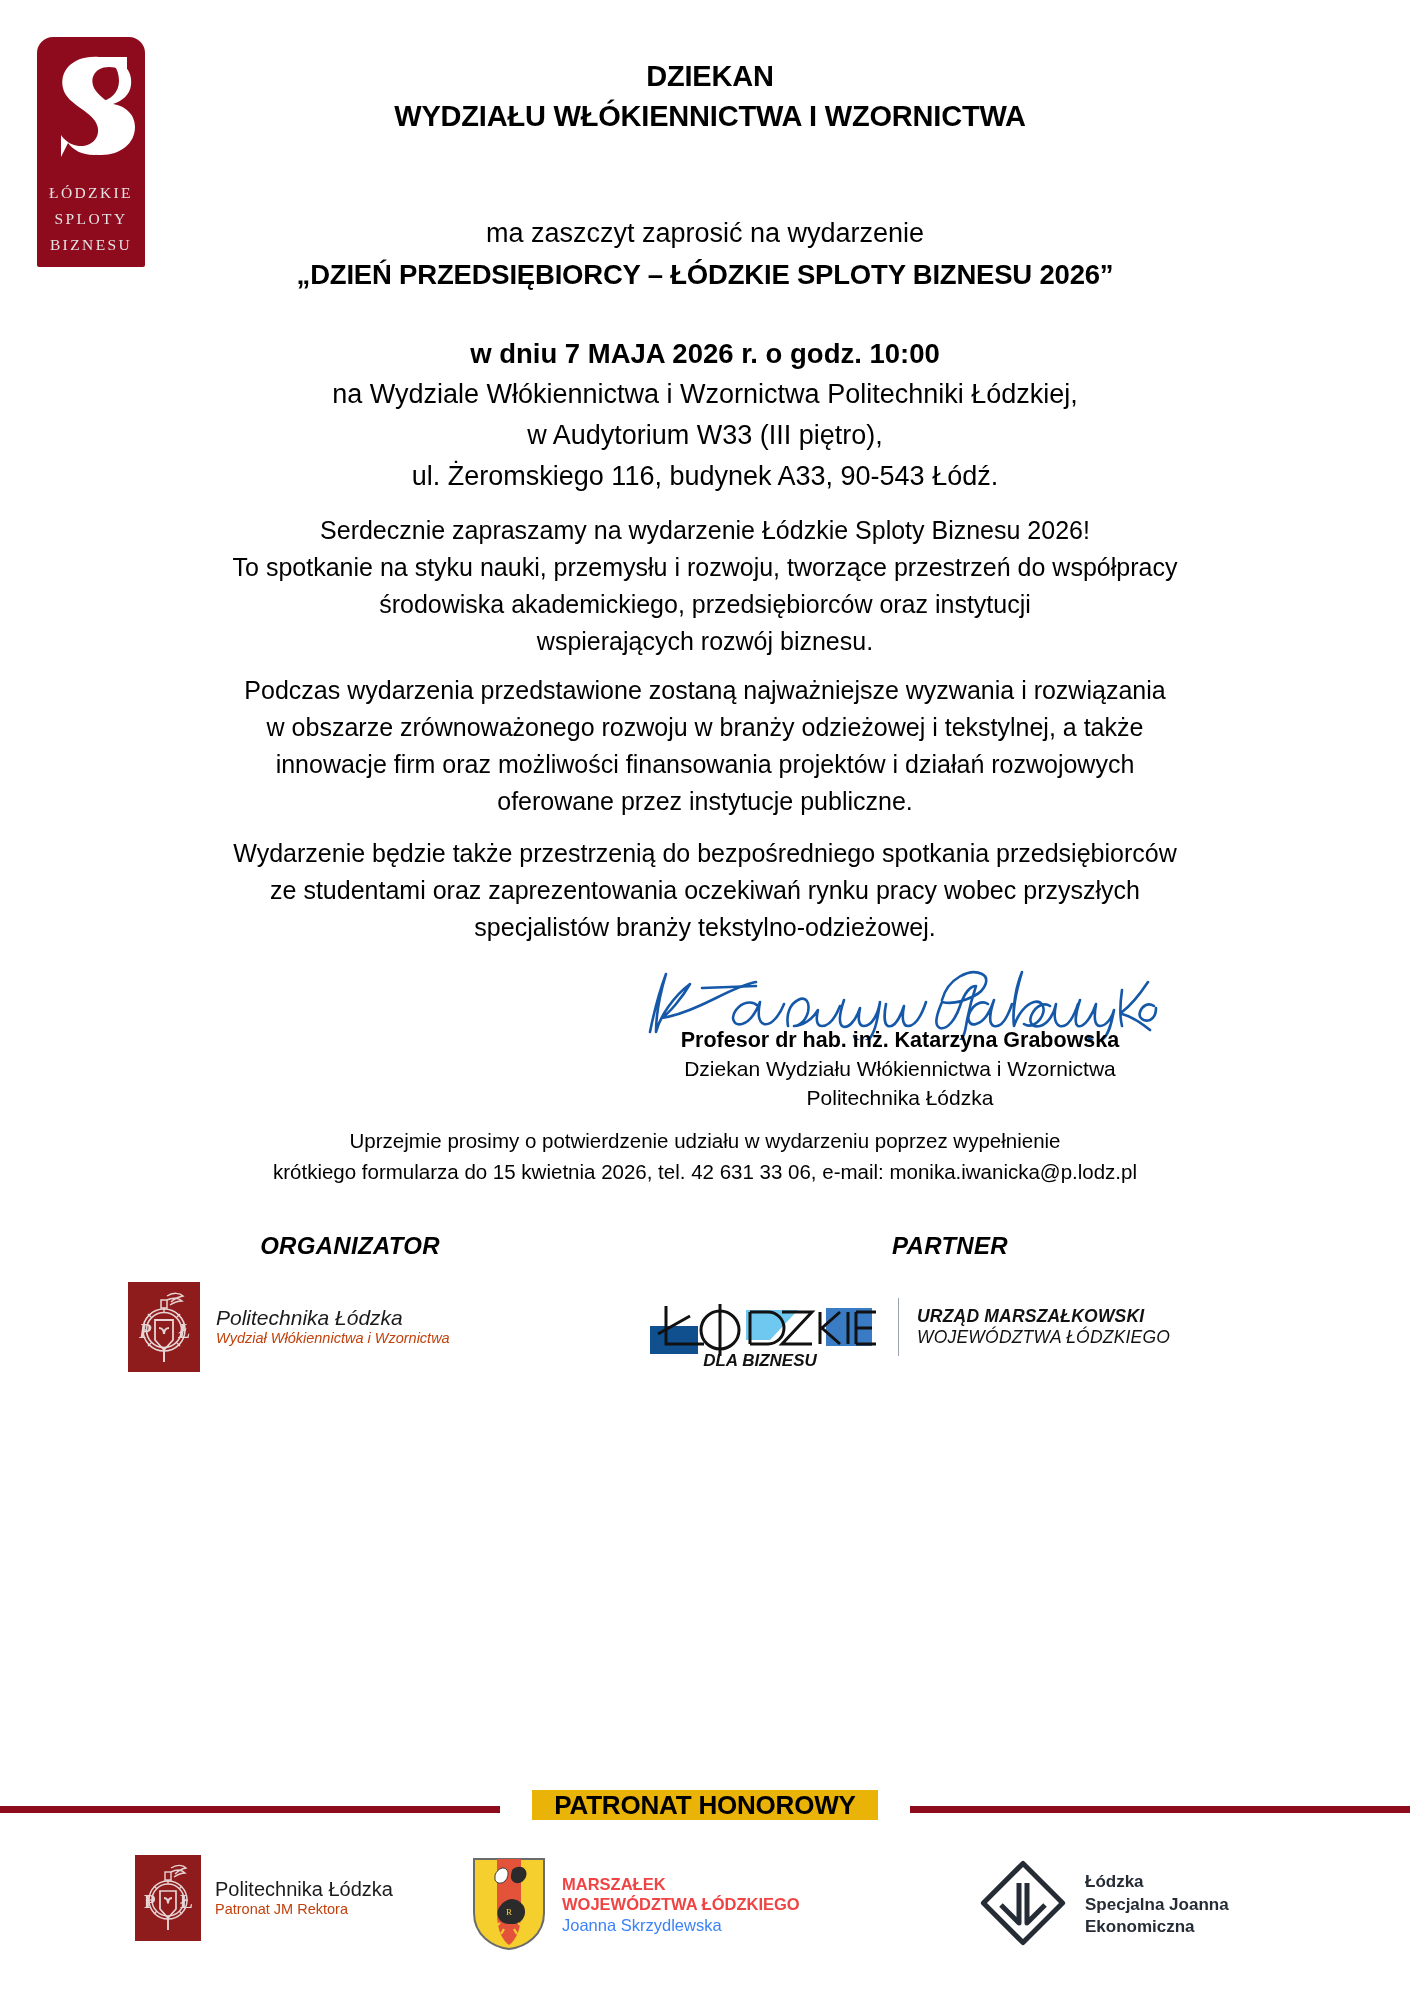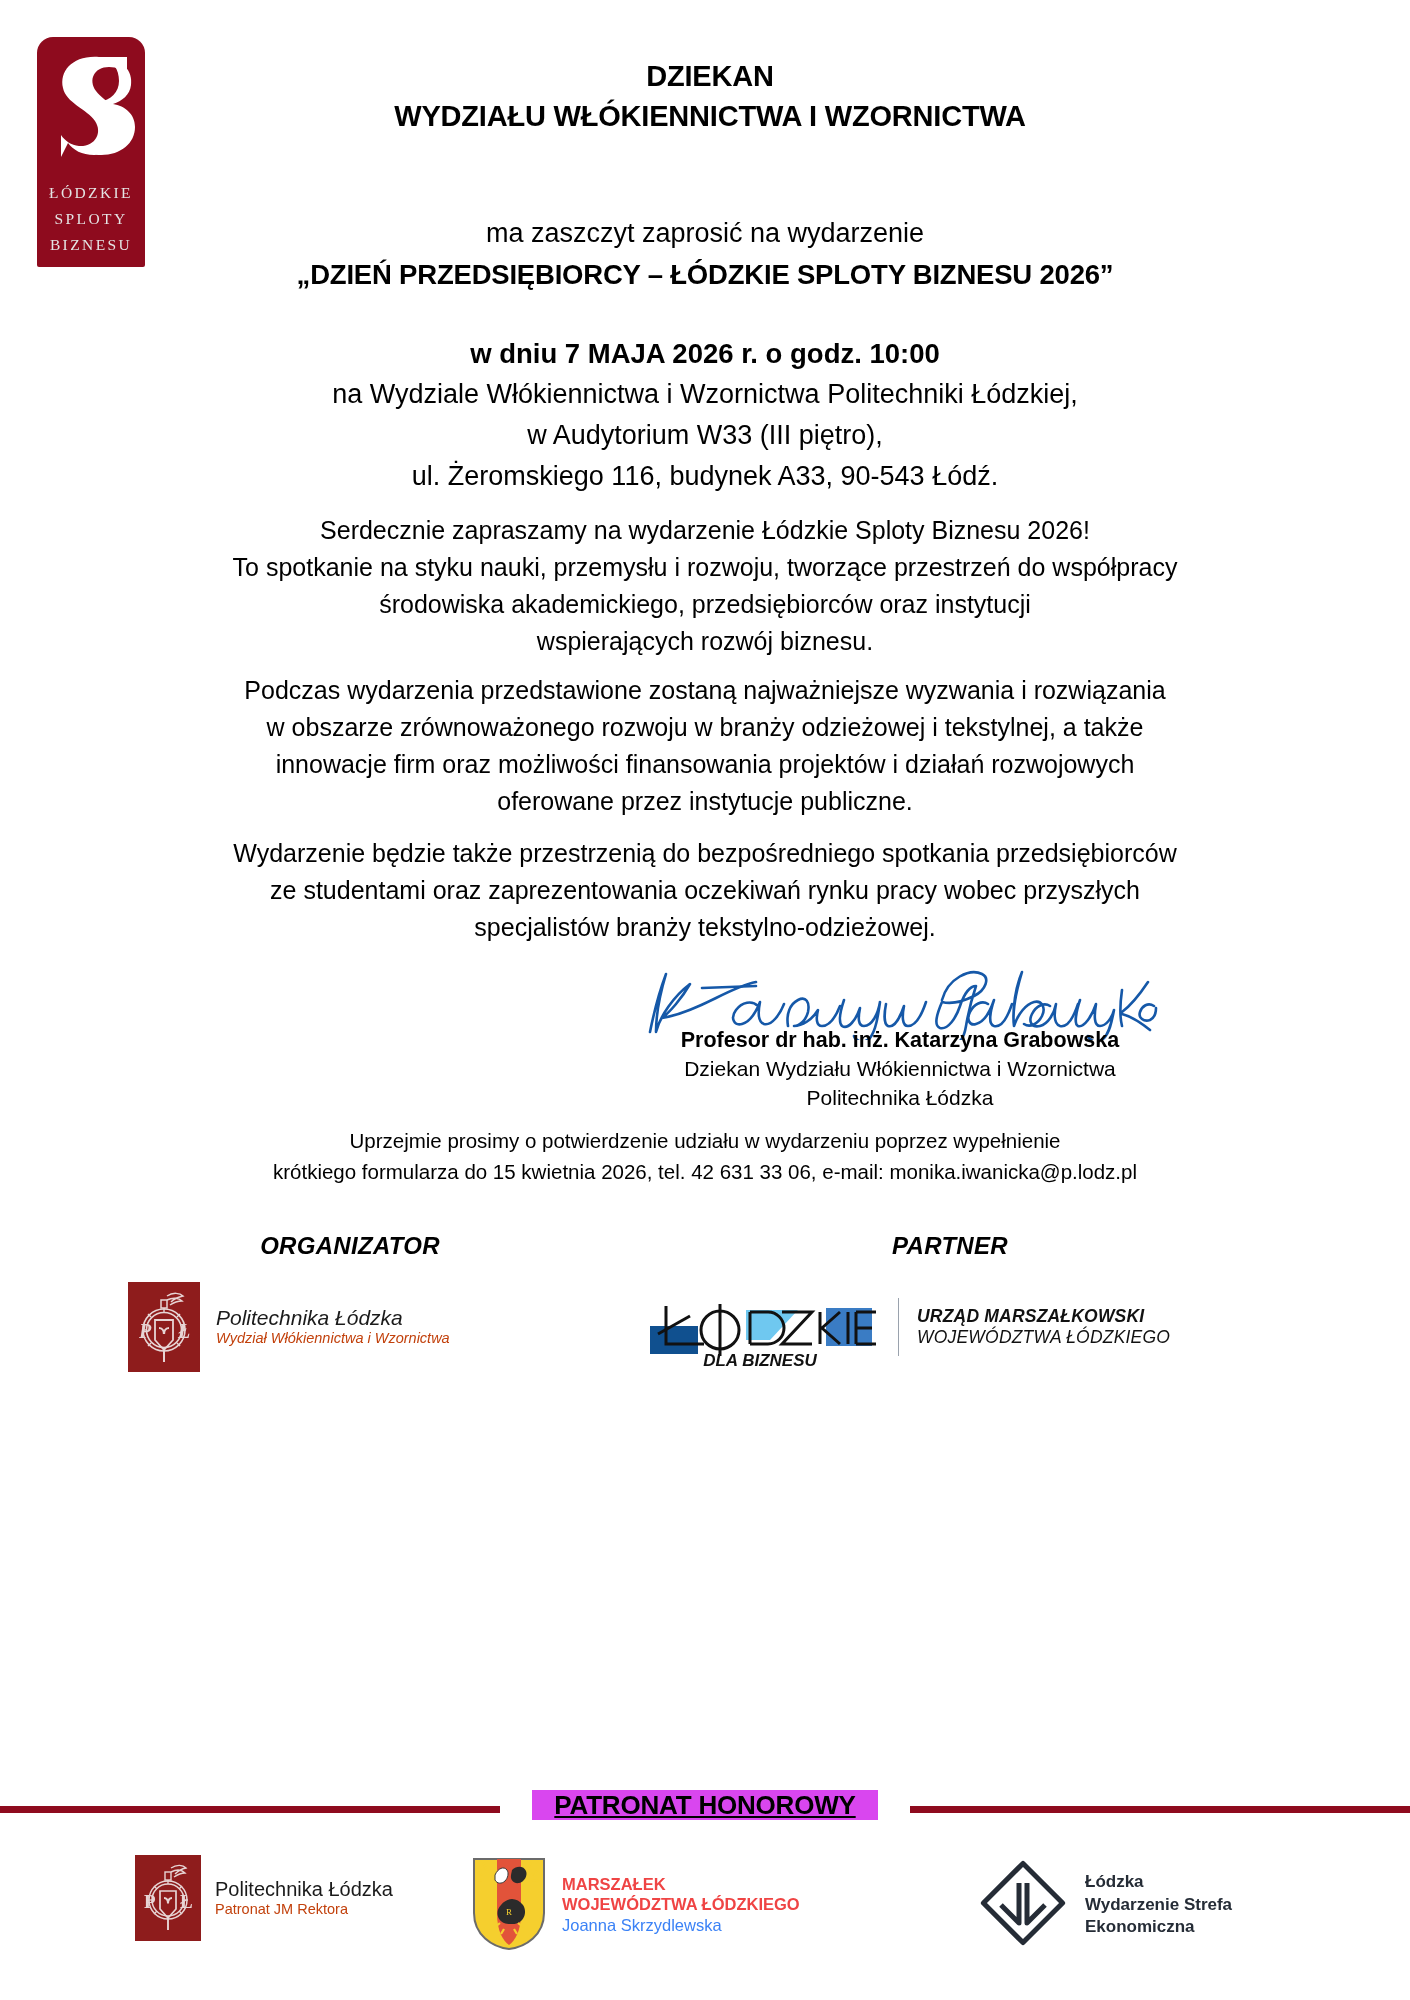--- a/index.html
+++ b/index.html
@@ -389,21 +389,21 @@
           <div class="um-l2">WOJEWÓDZTWA ŁÓDZKIEGO</div>
         </div>
       </div>
     </div>
   </div>
 
   <div class="patronat">
     <div class="pat-rule l"></div>
     <div class="pat-rule r"></div>
     <div class="pat-title">
-      <span style="background:#d946ef; padding:0 22px;text-decoration:underline;">PATRONAT HONOROWY</span>
+      <span style="background:#eab308; padding:0 22px;">PATRONAT HONOROWY</span>
     </div>
   </div>
 
   <div class="footer-logos">
 
     <div class="flogo" id="flogo-pl">
       <div class="pl-mark" style="width:66px;height:86px;">
         <svg viewBox="0 0 66 86" width="66" height="86">
           <g stroke="#e7d4d4" fill="none" stroke-width="1.5">
             <circle cx="33" cy="45" r="19"></circle>
@@ -466,19 +466,19 @@
         <svg width="96" height="96" viewBox="0 0 96 96">
           <g fill="none" stroke="#252c36" stroke-width="5" stroke-linejoin="round">
             <rect x="20" y="20" width="56" height="56" transform="rotate(45 48 48)"></rect>
             <path d="M44 28 L44 68 L26 50"></path>
             <path d="M52 28 L52 68 L70 50"></path>
           </g>
         </svg>
       </div>
       <div>
         <div class="sse-text">Łódzka</div>
-        <div class="sse-text">Wydarzenie Strefa</div>
+        <div class="sse-text">Specjalna Joanna</div>
         <div class="sse-text">Ekonomiczna</div>
       </div>
     </div>
 
   </div>
 </div>
 
 </body></html>

